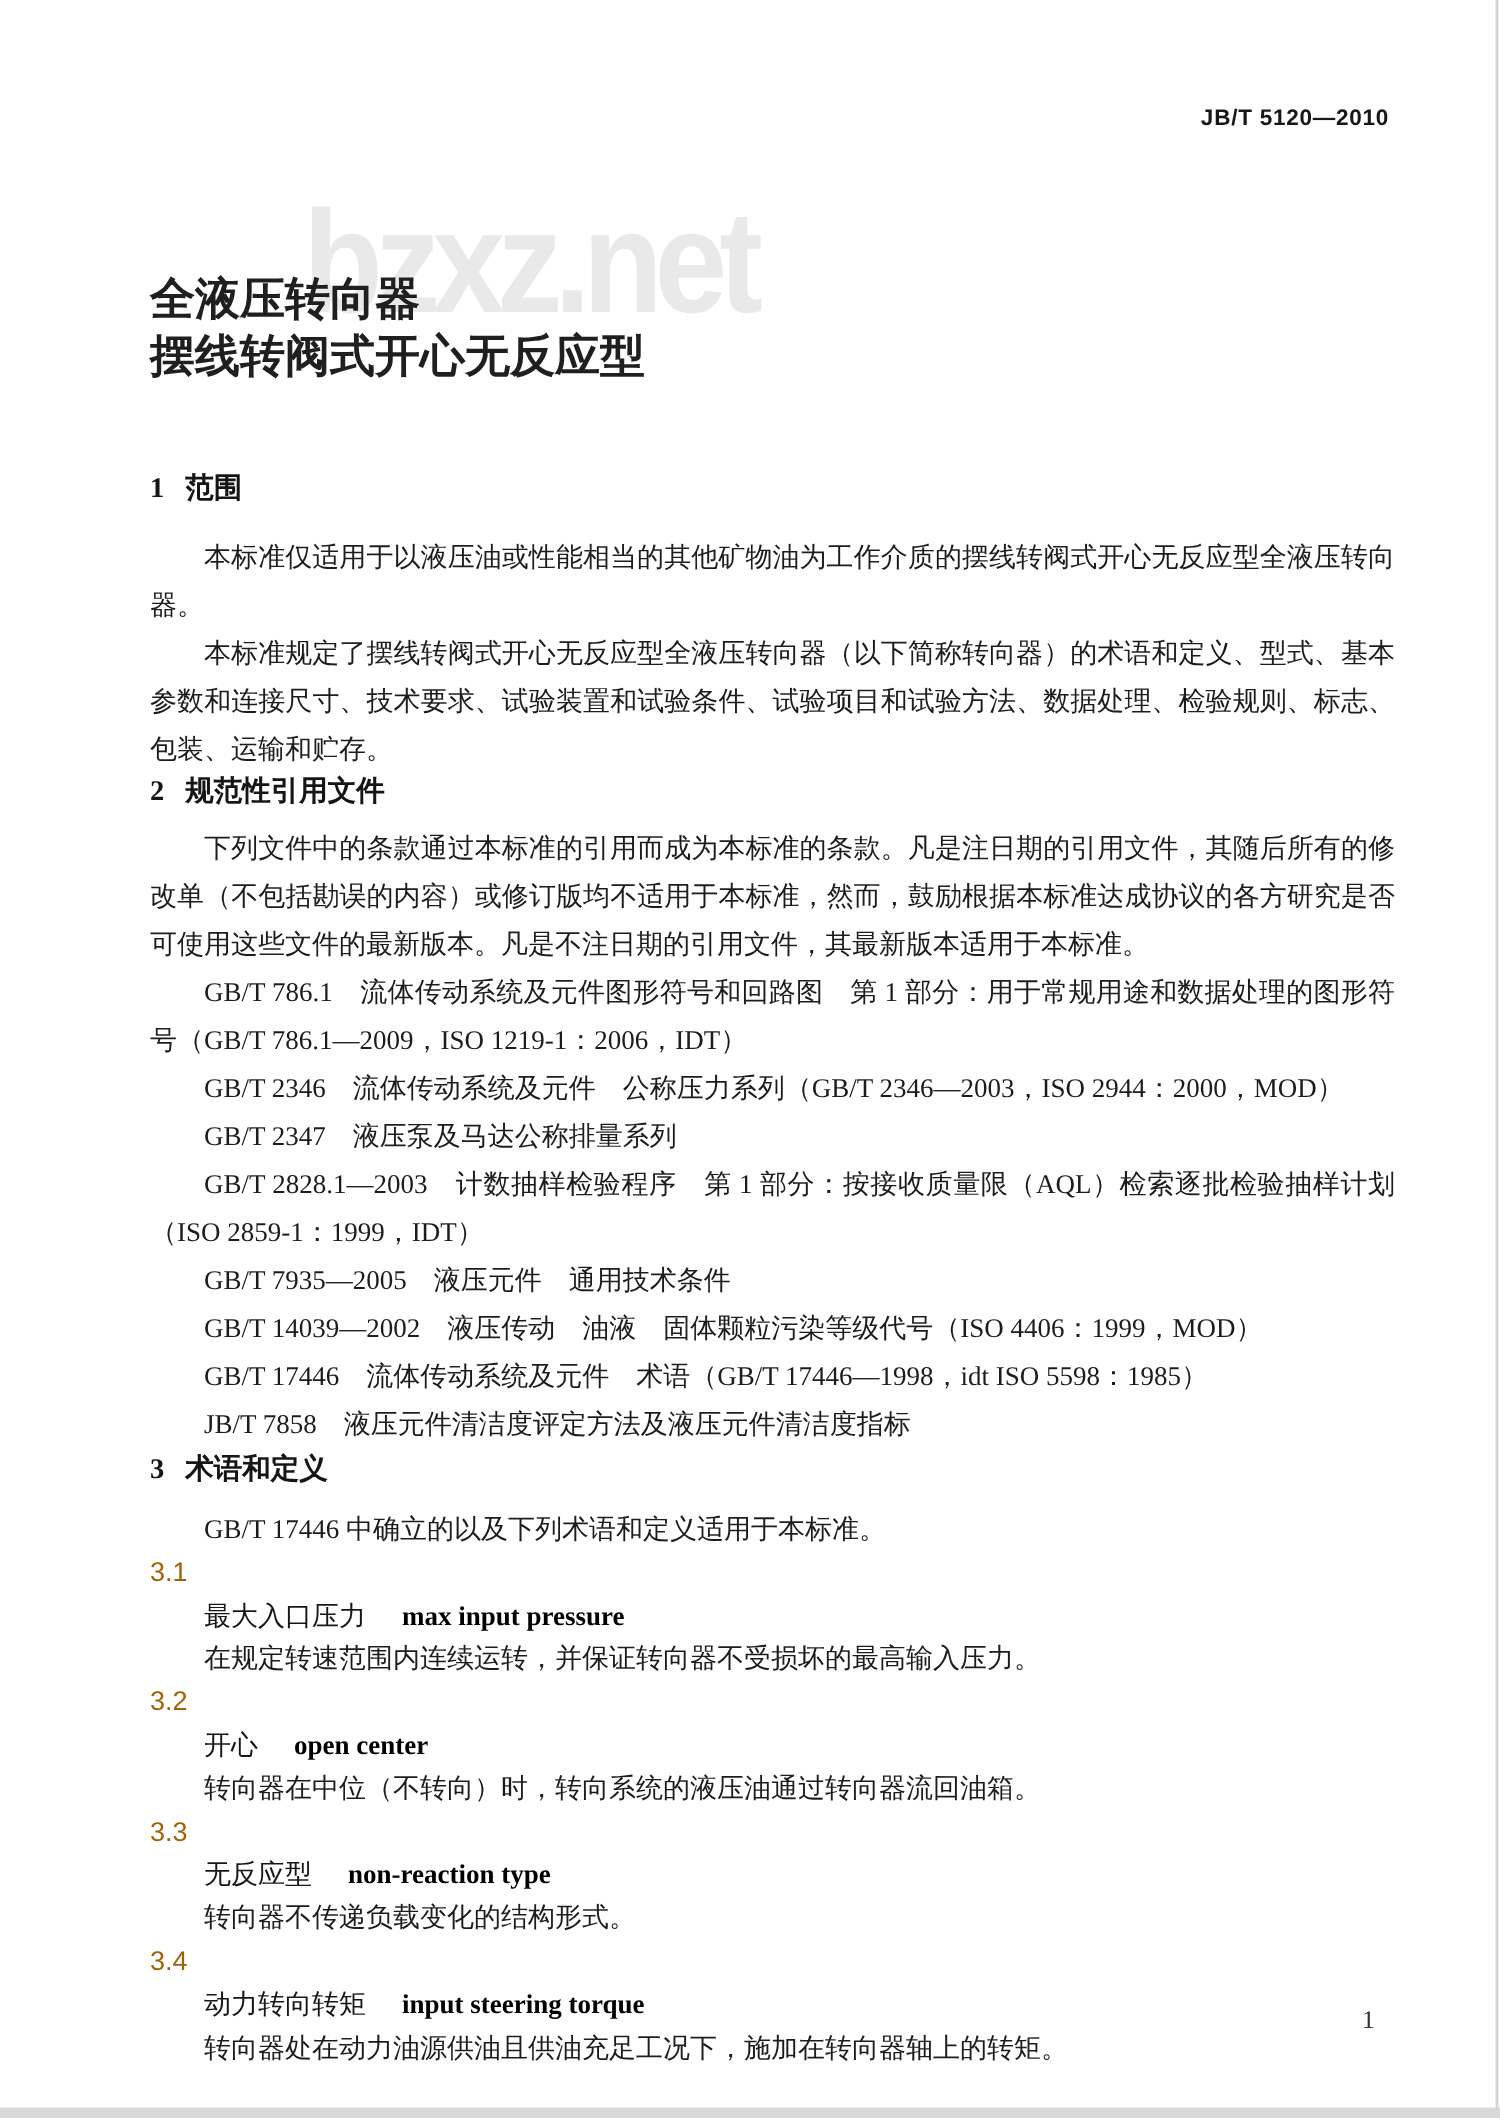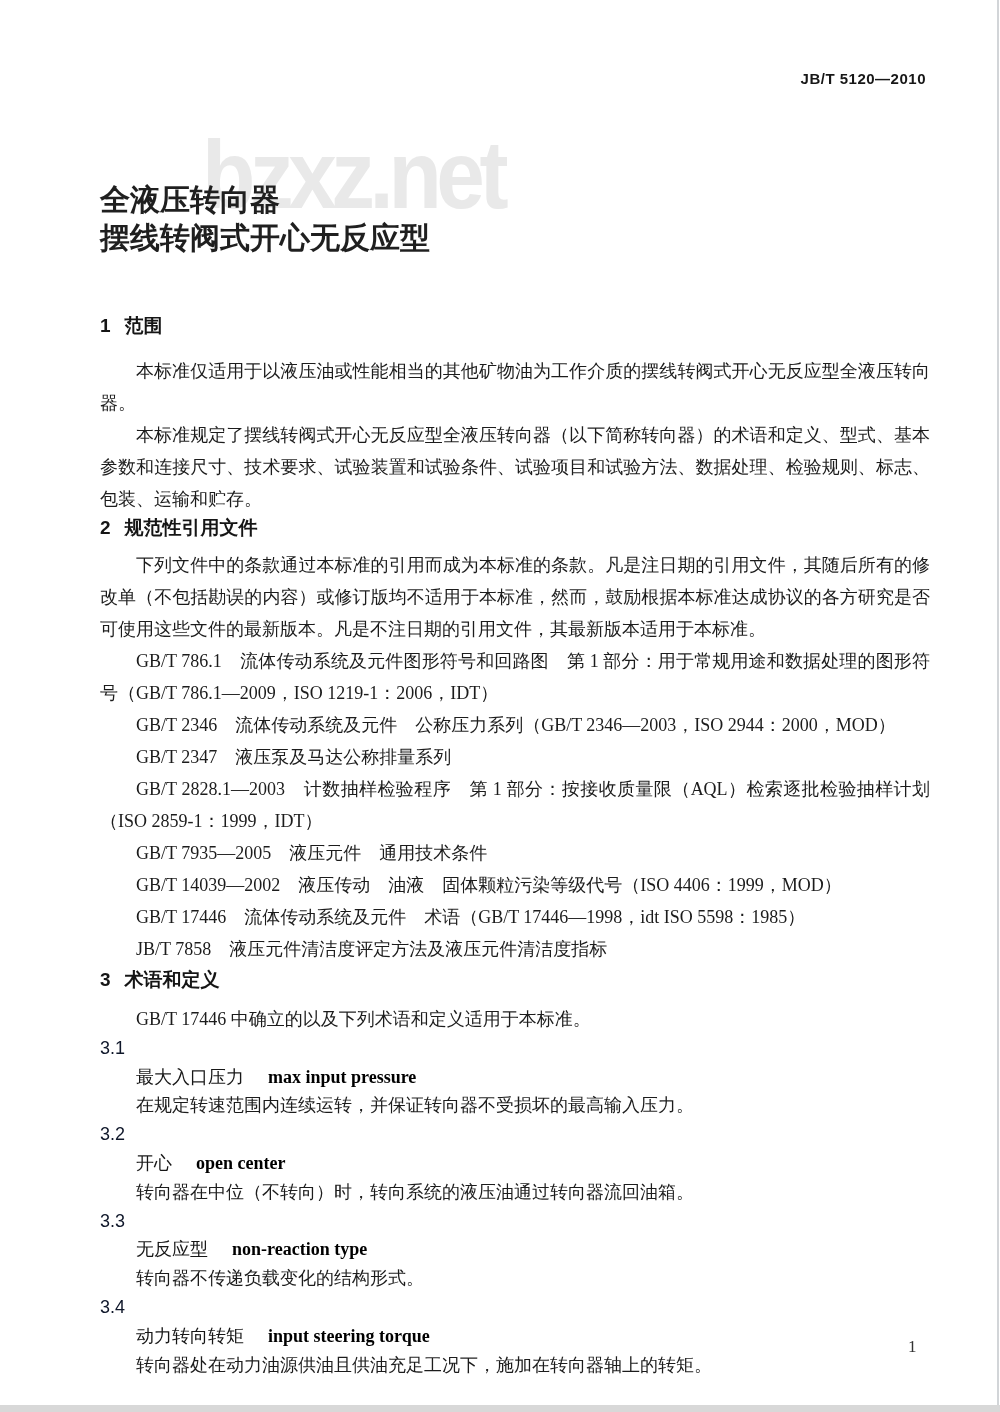--- a/index.html
+++ b/index.html
@@ -45,33 +45,33 @@
     font-weight:bold; font-size:30px; line-height:38px; color:#1f1f1f;
   }
 
   .content {
     position:absolute; top:300px; left:100px; width:830px; z-index:1;
     font-size:18px; line-height:32px; text-align:justify;
   }
   .content p { margin:0; text-indent:2em; }
 
   h2.sec-heading {
-    font-family:Liberation Sans, sans-serif;
+    font-family:Liberation Serif, serif;
     font-weight:bold; font-size:19px; line-height:26px; color:#151515;
     margin:0;
   }
   h2.sec-heading .sec-title { margin-left:14px; }
   #sec1-heading { padding:13px 0 16px 0; }
   #sec2-heading { padding:0 0 8px 0; }
   #sec3-heading { padding:2px 0 12px 0; }
 
   .sec3-body { line-height:28.8px; }
   .sub-num {
     font-family:"Liberation Sans", sans-serif;
-    font-size:18px; color:#0f172a; text-indent:0 !important;
+    font-size:18px; color:#a16207; text-indent:0 !important;
   }
   .term-line { text-indent:2em; font-weight:bold; }
   .term-zh {
     font-family:"Liberation Sans", sans-serif;
     font-weight:normal; color:#161616;
   }
   .term-en {
     font-family:"Liberation Serif", serif;
     font-weight:bold; margin-left:24px; color:#000000;margin-top:45px;
   }

